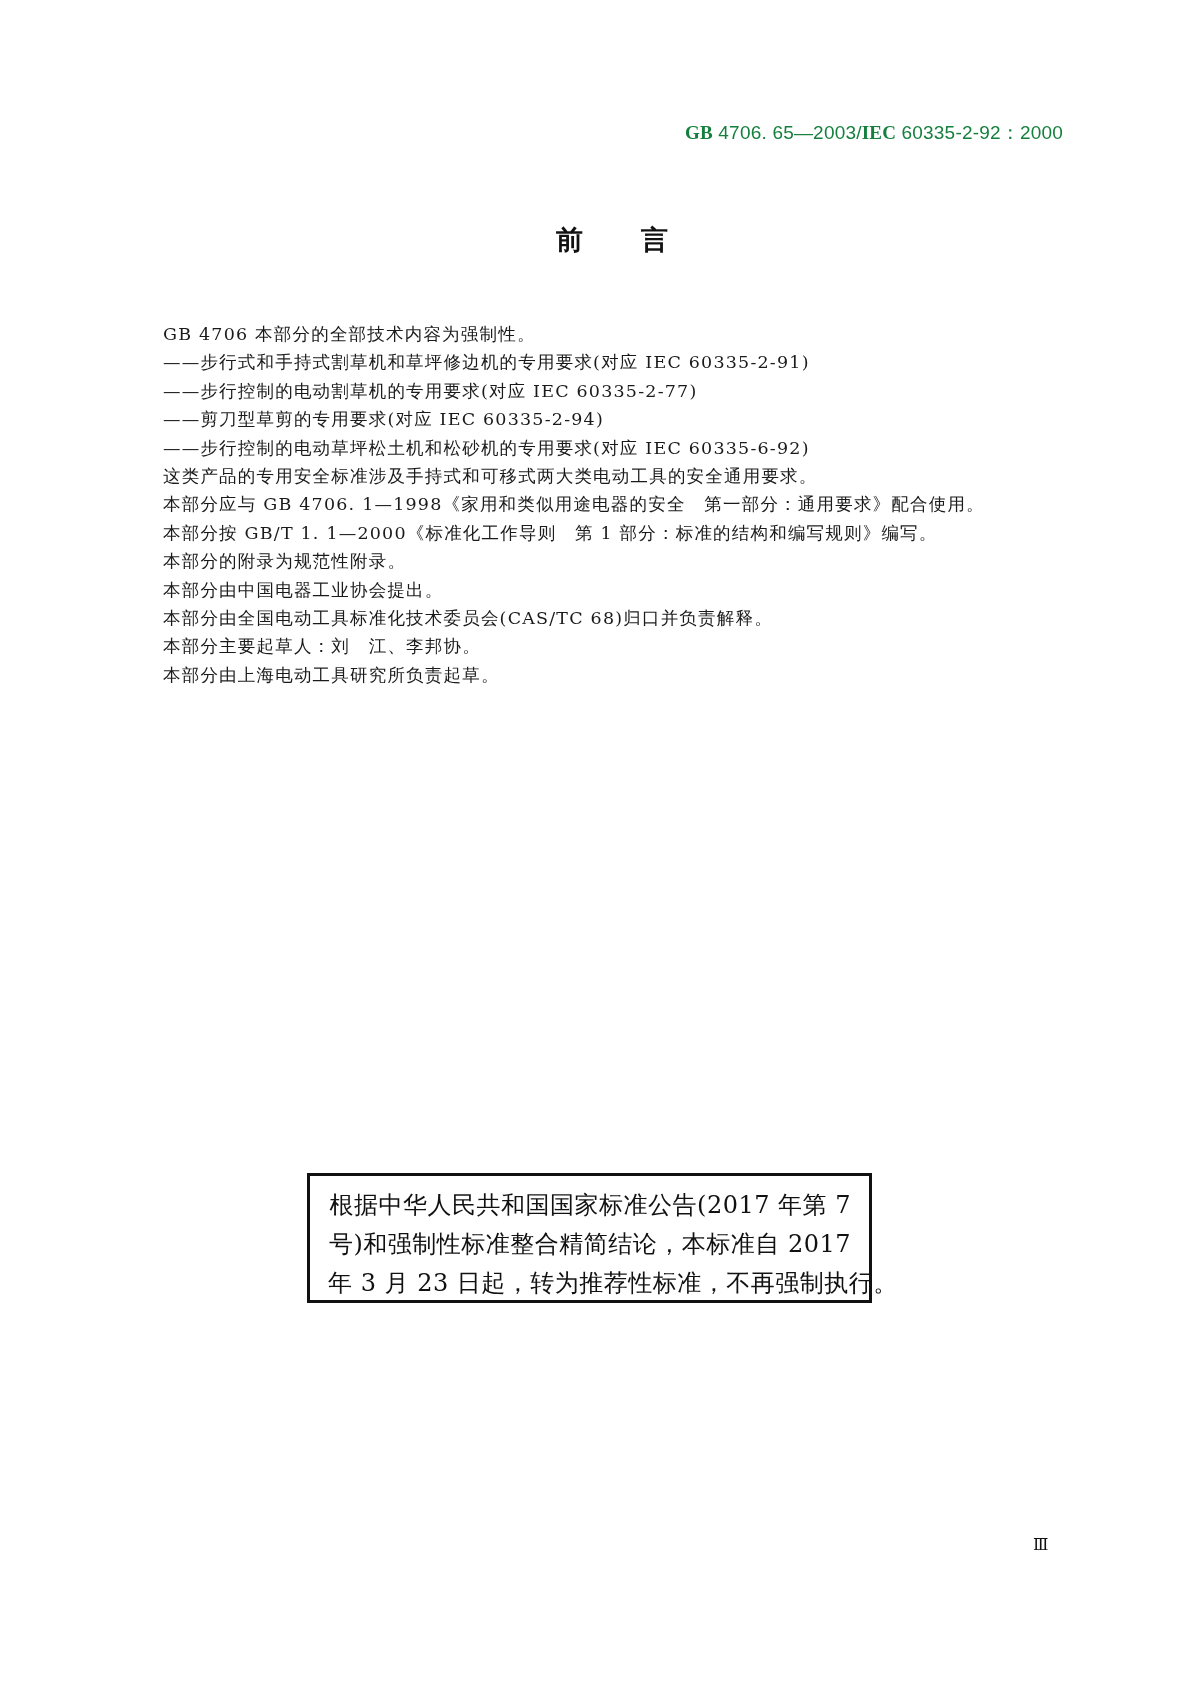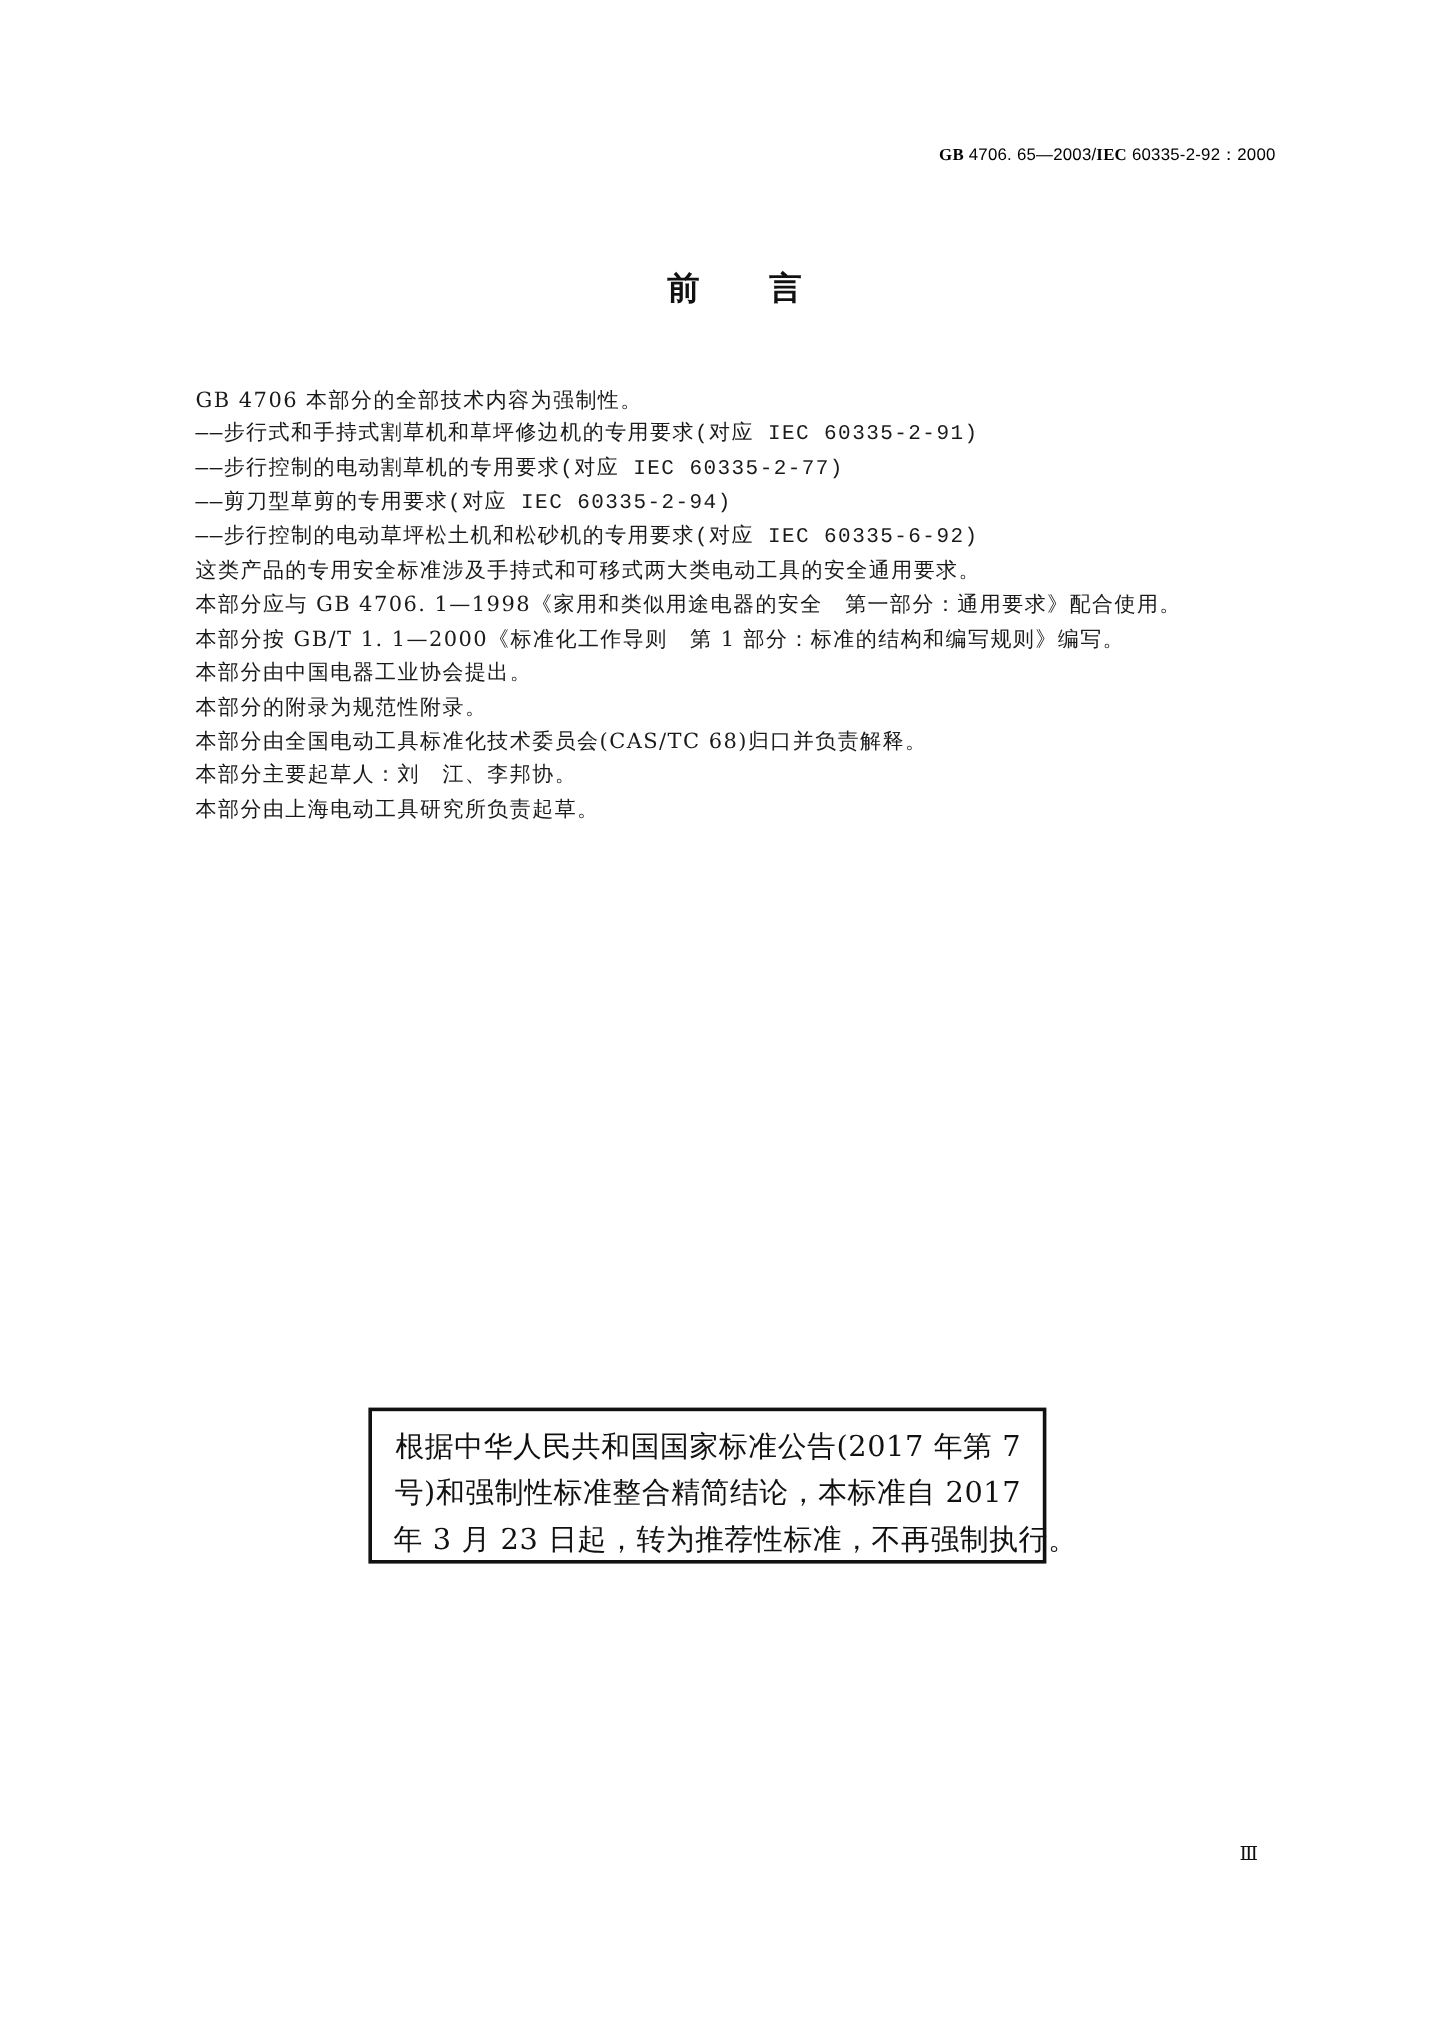--- a/index.html
+++ b/index.html
@@ -12,23 +12,23 @@
       height: 1684px;
       position: relative;
       overflow: hidden;
       color: #1a1a1a;
       font-family: "DejaVu Serif", "Liberation Serif", serif;
     }
     .std-header {
       position: absolute;
       top: 120px;
       right: 128px;
-      font-size: 14px;
+      font-size: 19px;
       letter-spacing: 0.2px;
-      color: #000000;
+      color: #15803d;
       white-space: nowrap;
       font-family: "Liberation Sans", "DejaVu Sans", sans-serif;
     }
     .std-header .bold {
       font-weight: bold;
       font-family: "Liberation Serif", "DejaVu Serif", serif;
     }
     .page-title {
       position: absolute;
       top: 222px;
@@ -55,21 +55,20 @@
       color: #1a1a1a;
     }
     .body-text p {
       margin: 0;
       text-indent: 35px;
       text-align: justify;
       text-align-last: left;
     }
     .body-text p.list-item {
       text-indent: 35px;
-      font-family: Liberation Mono, monospace;
     }
     .notice-box {
       position: absolute;
       top: 1173px;
       left: 307px;
       width: 565px;
       height: 130px;
       border: 3px solid #111;
       box-sizing: border-box;
       padding: 10px 18px 0 18px;
@@ -104,22 +103,22 @@
 
 <div class="body-text">
   <p>GB 4706 本部分的全部技术内容为强制性。</p>
   <p class="list-item">——步行式和手持式割草机和草坪修边机的专用要求(对应 IEC 60335-2-91)</p>
   <p class="list-item">——步行控制的电动割草机的专用要求(对应 IEC 60335-2-77)</p>
   <p class="list-item">——剪刀型草剪的专用要求(对应 IEC 60335-2-94)</p>
   <p class="list-item">——步行控制的电动草坪松土机和松砂机的专用要求(对应 IEC 60335-6-92)</p>
   <p>这类产品的专用安全标准涉及手持式和可移式两大类电动工具的安全通用要求。</p>
   <p>本部分应与 GB 4706. 1—1998《家用和类似用途电器的安全　第一部分：通用要求》配合使用。</p>
   <p>本部分按 GB/T 1. 1—2000《标准化工作导则　第 1 部分：标准的结构和编写规则》编写。</p>
+  <p>本部分的附录为规范性附录。</p>
   <p>本部分由中国电器工业协会提出。</p>
-  <p>本部分的附录为规范性附录。</p>
   <p>本部分由全国电动工具标准化技术委员会(CAS/TC 68)归口并负责解释。</p>
   <p>本部分主要起草人：刘　江、李邦协。</p>
   <p>本部分由上海电动工具研究所负责起草。</p>
 </div>
 
 <div class="notice-box">
   <span class="line">根据中华人民共和国国家标准公告(2017 年第 7</span>
   <span class="line">号)和强制性标准整合精简结论，本标准自 2017</span>
   <span class="line">年 3 月 23 日起，转为推荐性标准，不再强制执行。</span>
 </div>

